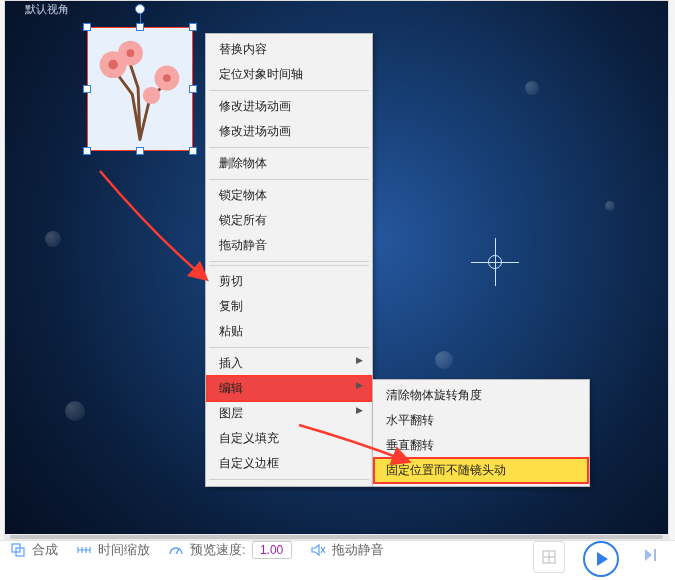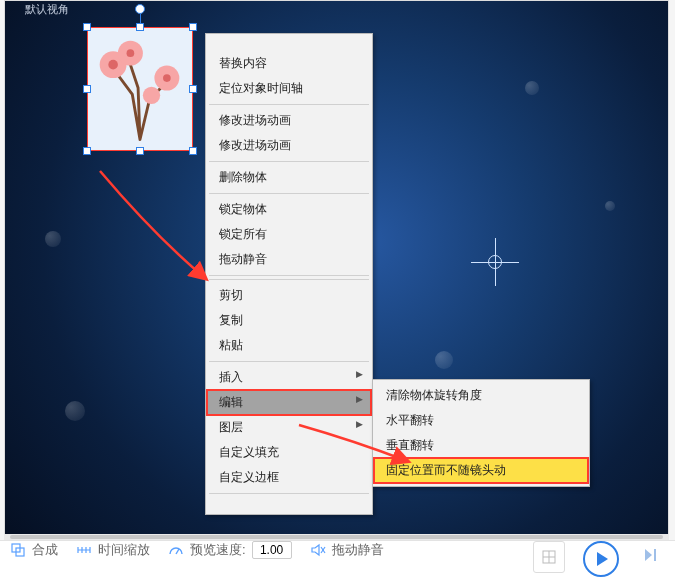--- a/index.html
+++ b/index.html
@@ -35,26 +35,26 @@
   .crosshair::before { left: 0; right: 0; top: 50%; height: 1px; margin-top: -0.5px; }
   .crosshair::after { top: 0; bottom: 0; left: 50%; width: 1px; margin-left: -0.5px; }
   .crosshair .ring { position: absolute; left: 50%; top: 50%; width: 14px; height: 14px; margin: -7px 0 0 -7px; border: 1.5px solid #cfe3ff; border-radius: 50%; }
   
   .watermark { position: absolute; left: 240px; top: 265px; color: rgba(230,240,255,0.22); font-size: 30px; font-weight: 600; letter-spacing: 1px; white-space: nowrap; }
   .watermark small { display: block; font-size: 16px; letter-spacing: 1px; margin-top: 2px; font-weight: 400; }
   
   .menu {
     position: absolute; left: 200px; top: 32px; width: 168px;
     background: #f2f2f2; border: 1px solid #b9b9b9; box-shadow: 2px 2px 4px rgba(0,0,0,0.3);
-    padding: 17px 1px; font-size: 12px; color: #222;
+    padding: 3px 1px; font-size: 12px; color: #222;
   }
   .menu .item { padding: 4px 12px 4px 12px; white-space: nowrap; cursor: default; position: relative; }
   .menu .item.has-sub::after { content: "▶"; position: absolute; right: 8px; font-size: 9px; color: #555; }
   .menu .sep { height: 1px; background: #d0d0d0; margin: 3px 2px; }
-  .menu .item.highlight { background: #a3a3a3; }
+  .menu .item.highlight { background: #ef4444; }
   .menu .red-box { outline: 2px solid #ff3b30; outline-offset: -1px; }
   
   .submenu {
     position: absolute; left: 367px; top: 378px; width: 218px;
     background: #f2f2f2; border: 1px solid #b9b9b9; box-shadow: 2px 2px 4px rgba(0,0,0,0.3);
     padding: 3px 1px; font-size: 12px; color: #222;
   }
   .submenu .item { padding: 4px 12px; white-space: nowrap; cursor: default; }
   .submenu .item.highlight { background: #fde047; }
   .submenu .red-box { outline: 2px solid #ff3b30; outline-offset: -1px; }
@@ -65,21 +65,21 @@
   
   
   .bottombar {
     position: absolute; left: 0; right: 0; bottom: 0; height: 40px;
     background: #fff; border-top: 1px solid #e3e3e3;
     display: flex; align-items: flex-start; padding: 0 10px; gap: 18px;
     font-size: 13px; color: #666;
   }
   .bottombar .grp { display: flex; align-items: center; gap: 6px; }
   .ico { display: inline-flex; align-items: center; justify-content: center; }
-  .num-pill { border: 1px solid #ccc; border-radius: 2px; padding: 1px 6px; font-size: 12px; color: #000000; min-width: 40px; text-align: center; }
+  .num-pill { border: 1px solid #ccc; border-radius: 2px; padding: 1px 6px; font-size: 12px; color: #a21caf; min-width: 40px; text-align: center; }
   .spacer { flex: 1; }
   .sq-btn { width: 32px; height: 32px; border: 1px solid #ddd; border-radius: 3px; display: flex; align-items: center; justify-content: center; background: #fff; }
   .play-btn { width: 36px; height: 36px; border: 2px solid #2f7fe6; border-radius: 50%; display: flex; align-items: center; justify-content: center; }
   .play-btn .tri { width: 0; height: 0; border-left: 11px solid #2f7fe6; border-top: 7px solid transparent; border-bottom: 7px solid transparent; margin-left: 3px; }
   .skip-btn { width: 28px; height: 28px; display: flex; align-items: center; justify-content: center; }
   
   .scroll-h { position: absolute; left: 4px; right: 6px; bottom: 40px; height: 6px; background: #e9e9e9; }
   .scroll-h .thumb { position: absolute; left: 6px; right: 6px; top: 1px; height: 4px; background: #c7c7c7; border-radius: 2px; }
 </style>
 </head>

